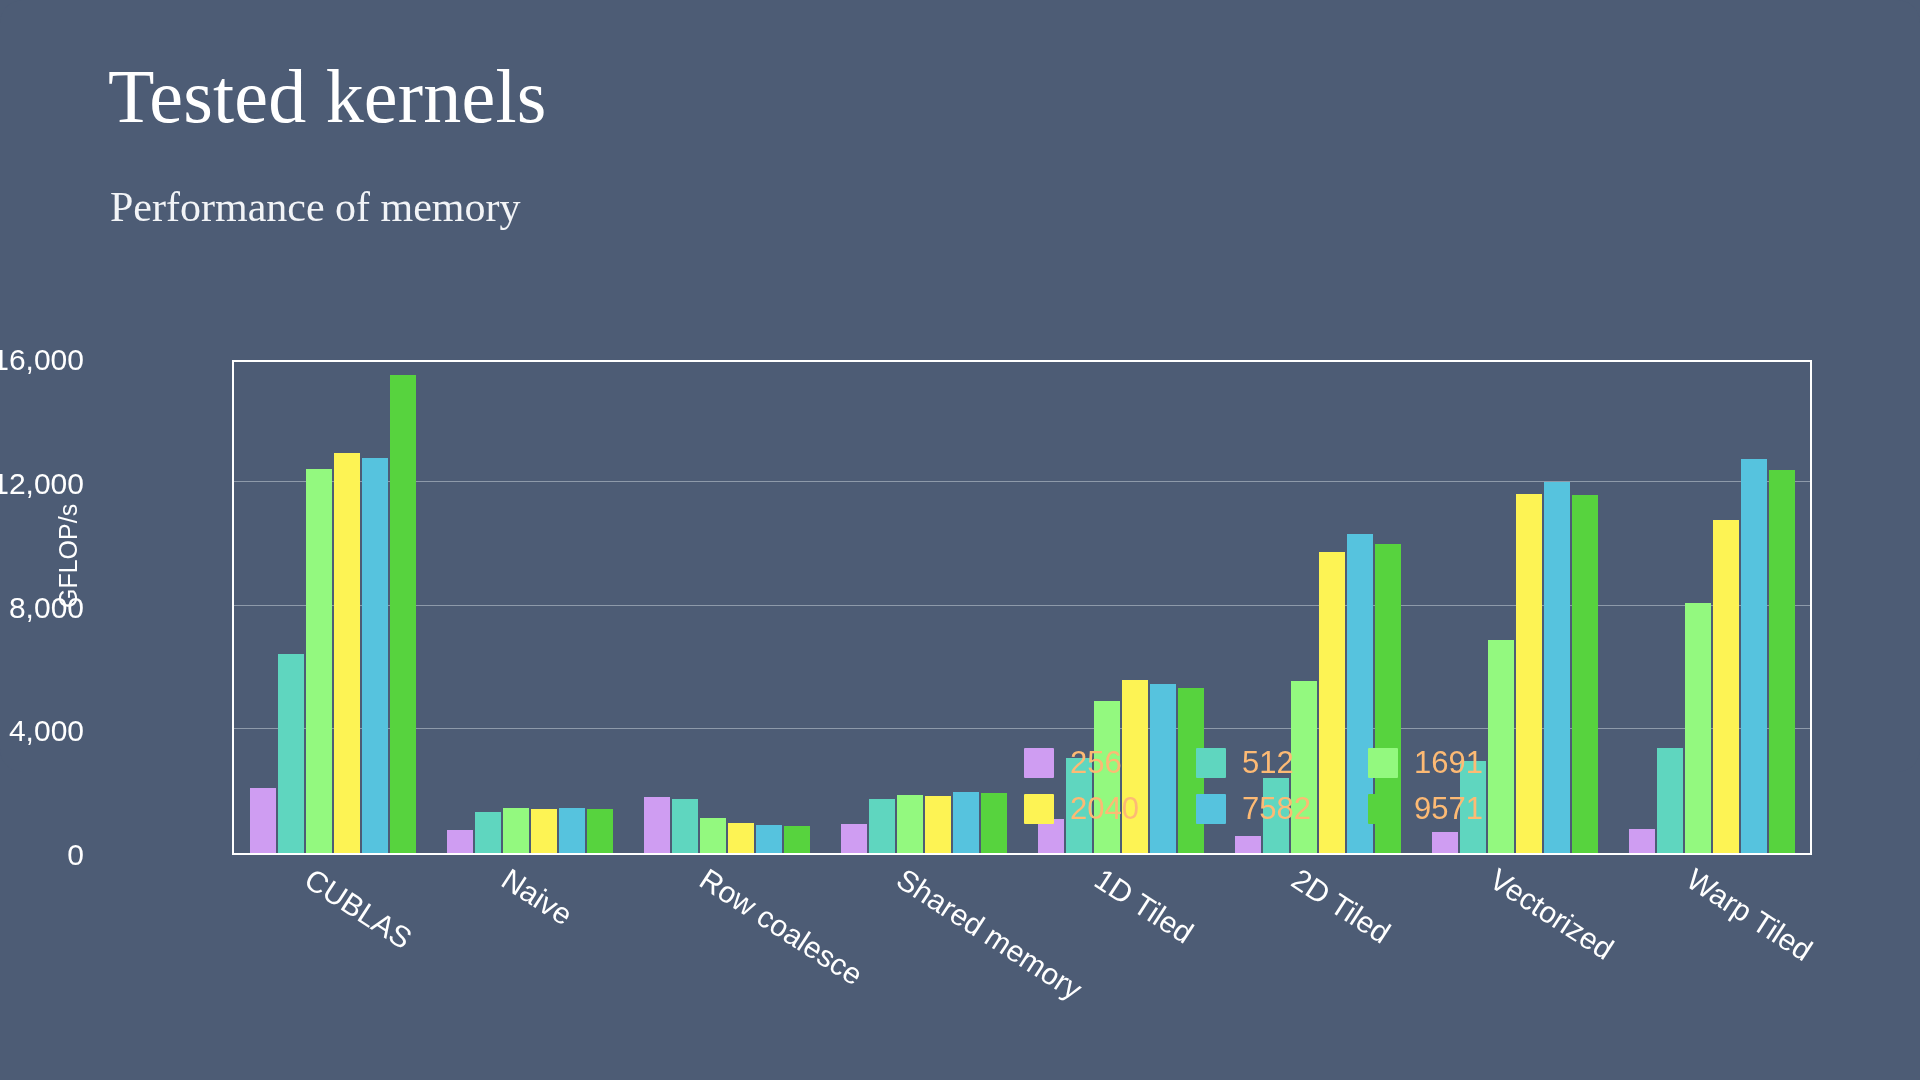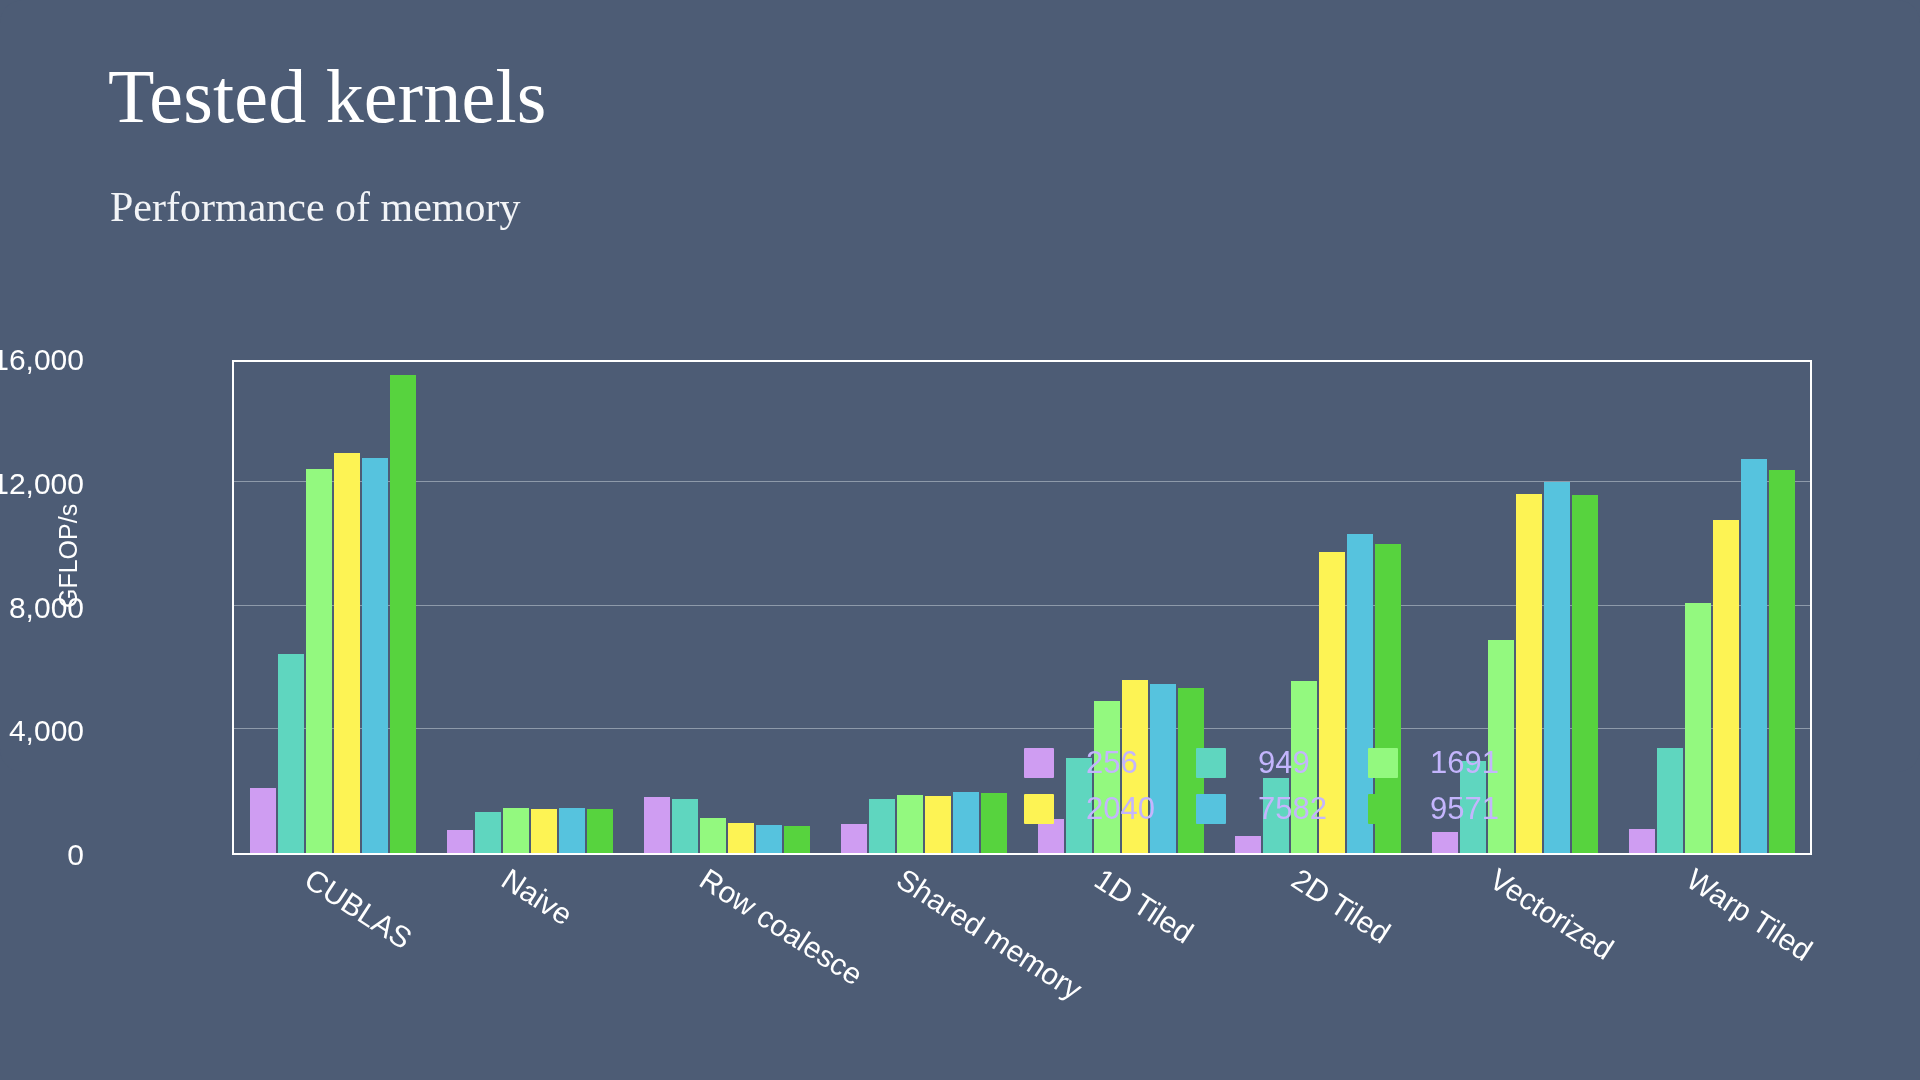--- a/index.html
+++ b/index.html
@@ -85,21 +85,21 @@
   #legend {
     position: absolute; left: 790px; top: 378px;
     display: grid;
     grid-template-columns: repeat(3, 172px);
     grid-auto-rows: 46px;
     align-items: center;
     column-gap: 0px;
   }
   .leg-item { display: flex; align-items: center; }
   .leg-swatch { width: 30px; height: 30px; border-radius: 1px; }
-  .leg-text { color: #c4b5fd; font-size: 31px; margin-left: 32px; }
+  .leg-text { color: #fdba74; font-size: 31px; margin-left: 16px; }
 </style>
 </head>
 <body>
 
 <div id="slide">
 
   <div id="title">Tested kernels</div>
   <div id="subtitle">Performance of memory</div>
 
   <div id="ylabel">GFLOP/s</div>
@@ -185,21 +185,21 @@
         </div>
       </div>
 
     <div id="legend">
         <div class="leg-item">
           <span class="leg-swatch" style="background: rgb(207, 157, 242);"></span>
           <span class="leg-text">256</span>
         </div>
         <div class="leg-item">
           <span class="leg-swatch" style="background: rgb(95, 214, 191);"></span>
-          <span class="leg-text">949</span>
+          <span class="leg-text">512</span>
         </div>
         <div class="leg-item">
           <span class="leg-swatch" style="background: rgb(147, 249, 127);"></span>
           <span class="leg-text">1691</span>
         </div>
         <div class="leg-item">
           <span class="leg-swatch" style="background: rgb(253, 243, 84);"></span>
           <span class="leg-text">2040</span>
         </div>
         <div class="leg-item">

